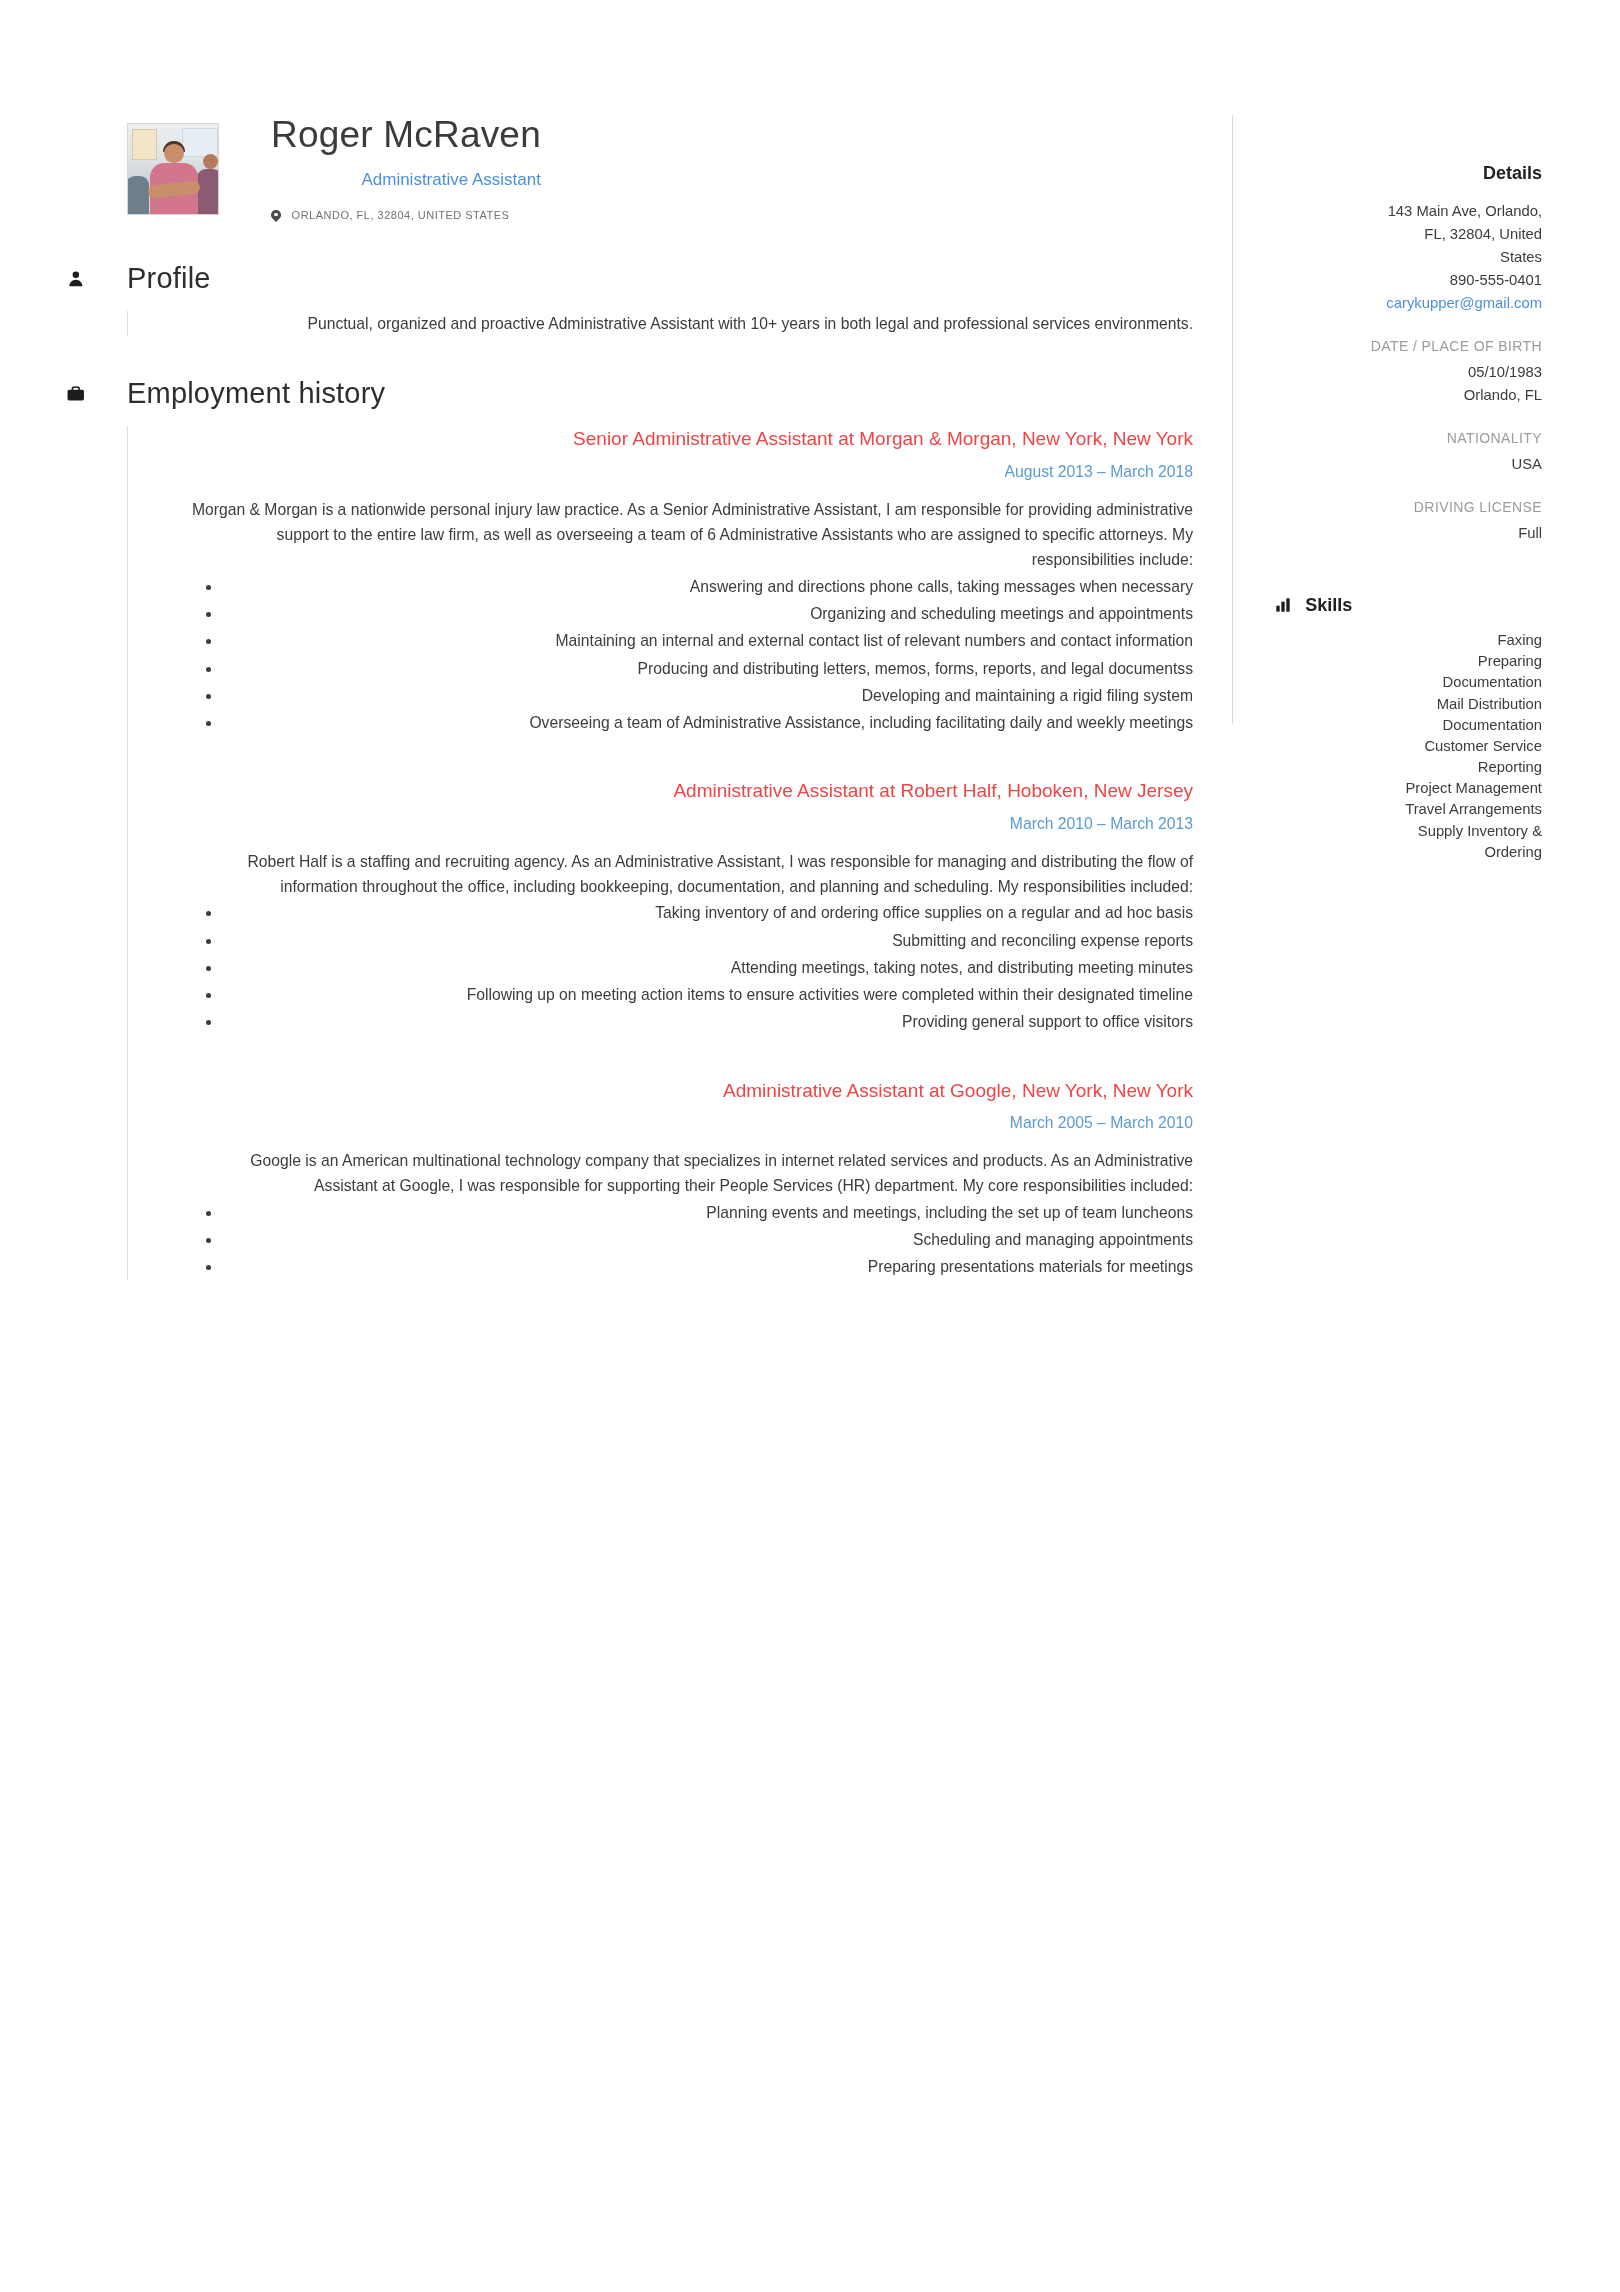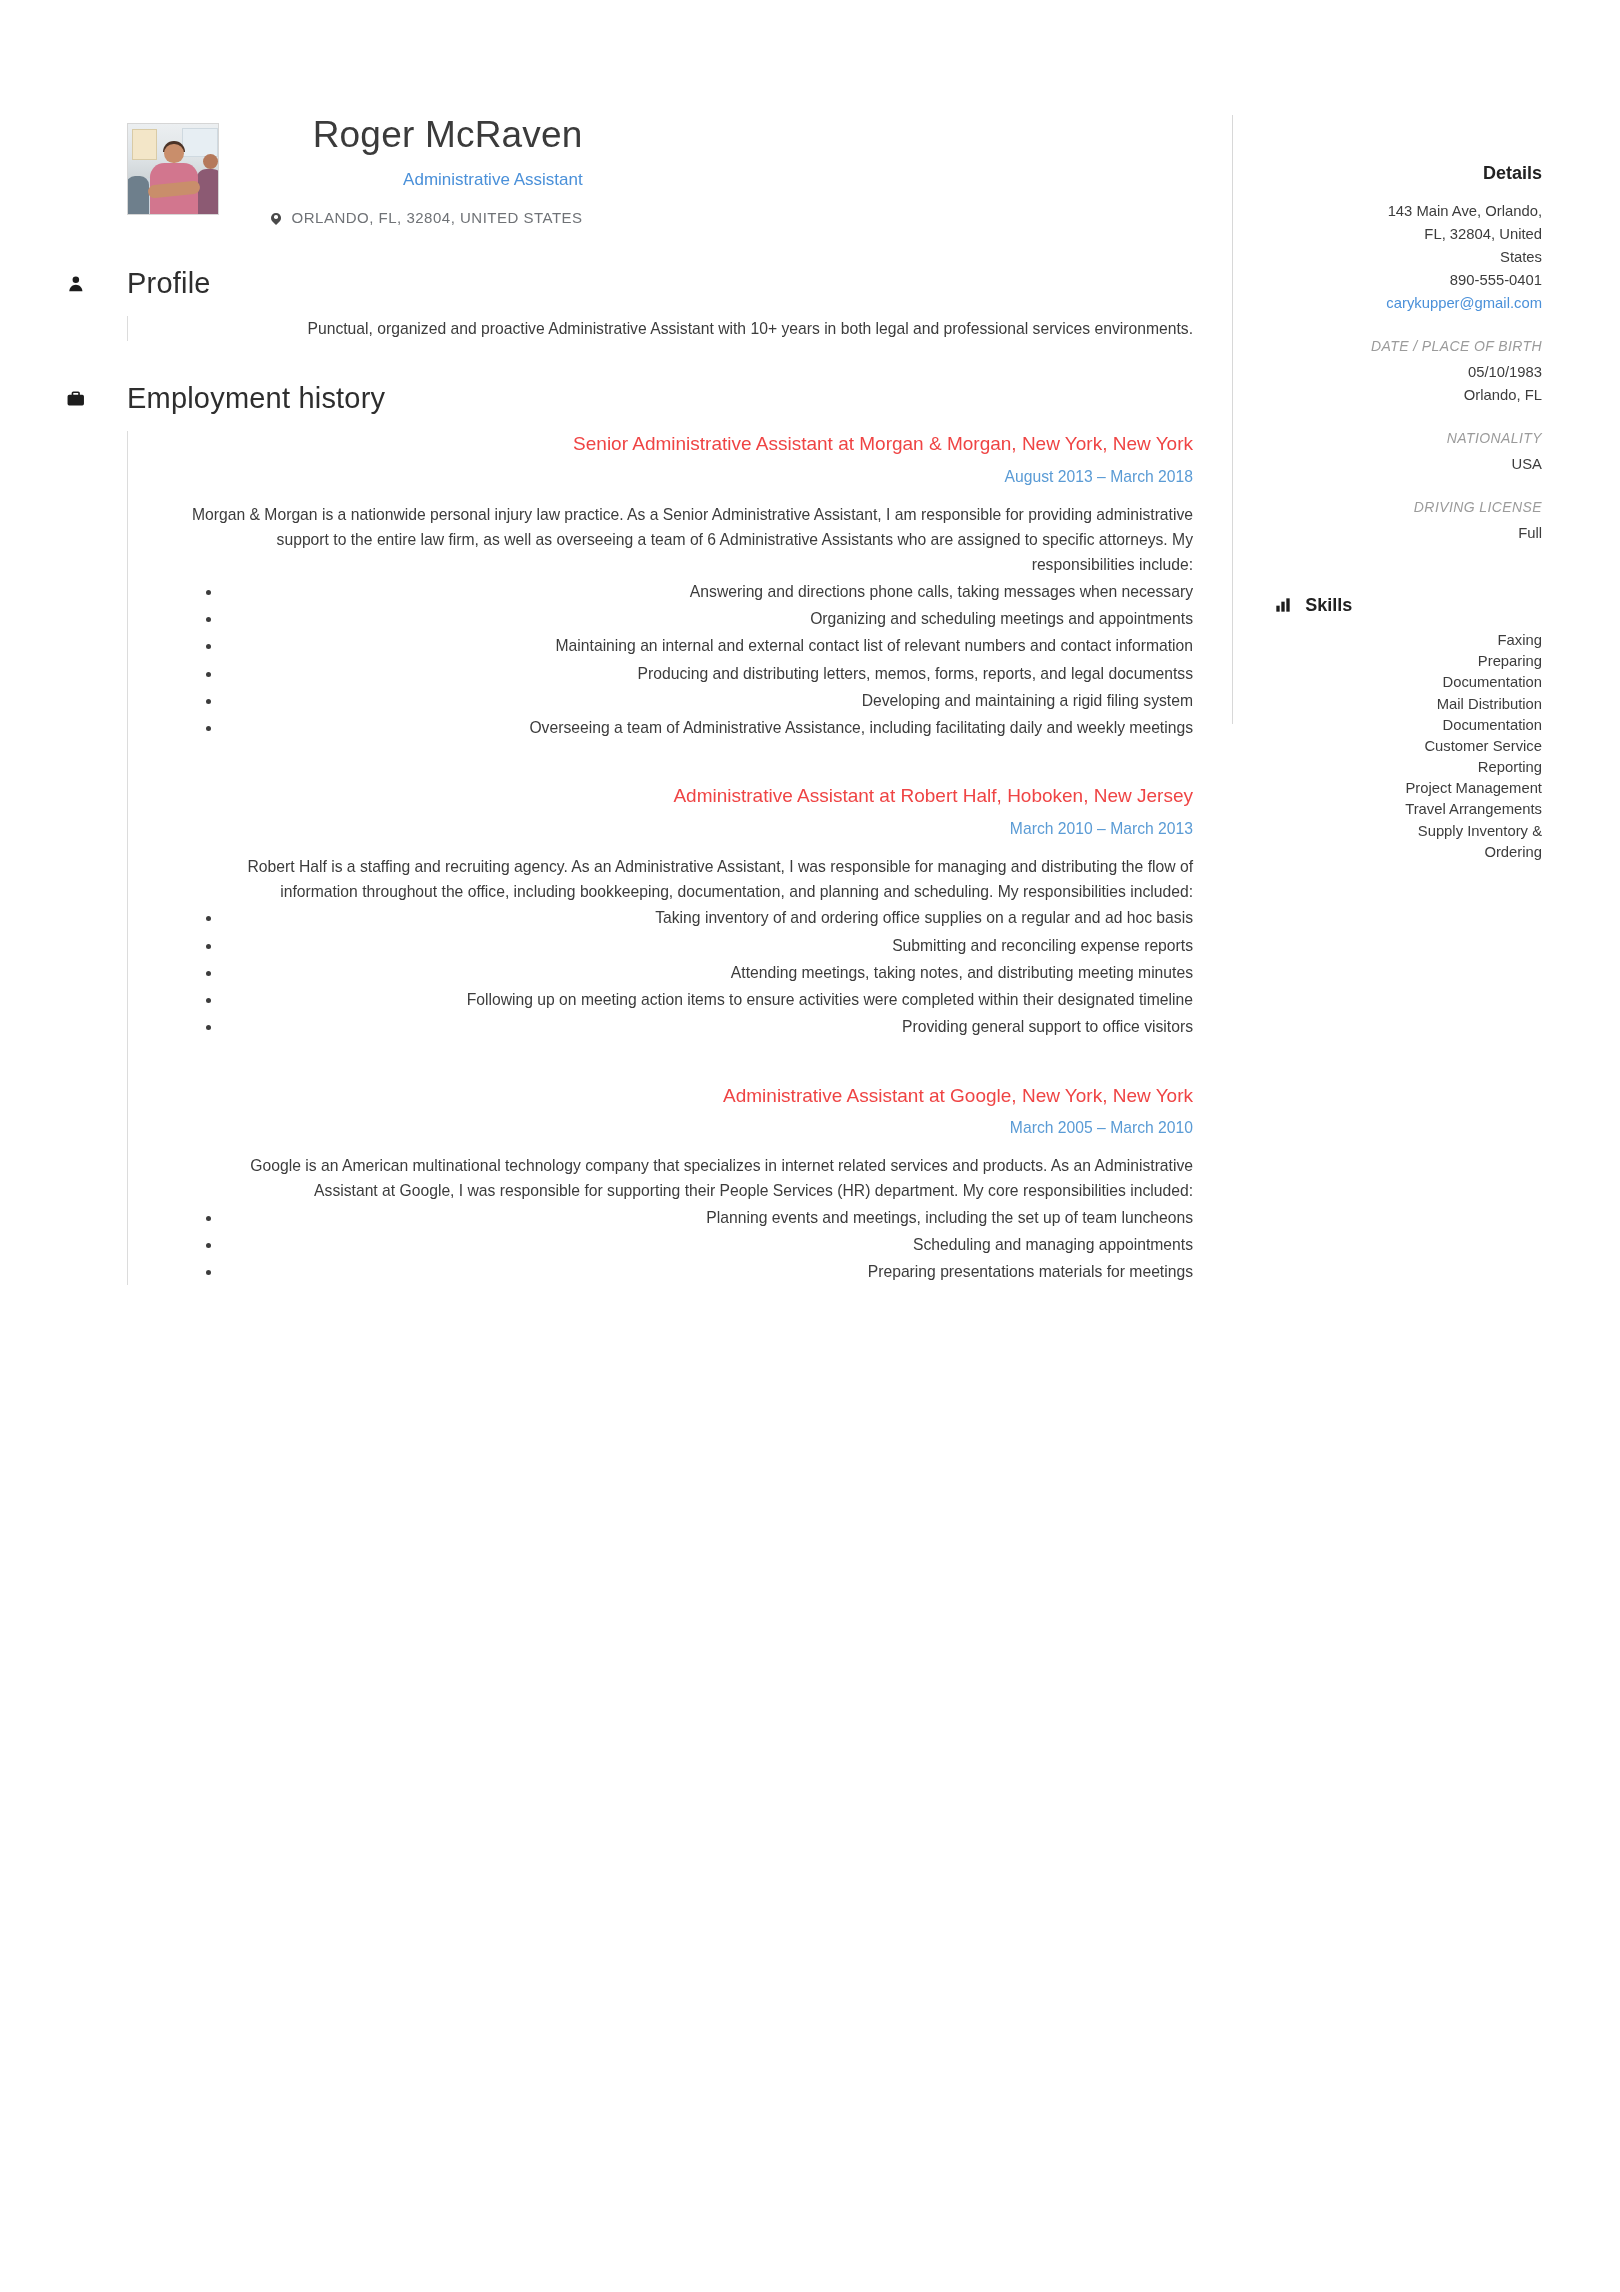--- a/index.html
+++ b/index.html
@@ -142,21 +142,21 @@
     letter-spacing: 0.2px;
   }
   .job-title {
     margin-top: 14.3px;
     font-size: 17px;
     color: #4a90d9;
     font-weight: 400;
   }
   .location {
     margin-top: 19px;
-    font-size: 15px;
+    font-size: 11px;
     color: #6f7276;
     letter-spacing: 0.5px;
     display: flex;
     align-items: center;
   }
   .pin {
     display: inline-block;
     width: 9.9px;
     height: 9.9px;
     margin-right: 10.7px;
@@ -263,21 +263,20 @@
     color: #4a90d9;
     display: block;
     text-decoration: none;
   }
   .side-label {
     font-size: 14px;
     color: #9b9b9b;
     letter-spacing: 0.4px;
     margin-top: 23px;
     margin-bottom: 7.2px;
-    font-style: italic;
   }
   .side-group { margin-top: 0; }
   .skills-head {
     display: flex;
     align-items: center;
     margin-top: 50px;
     margin-bottom: 14.3px;
   }
   .skills-head .section-icon {
     width: 19.7px;

